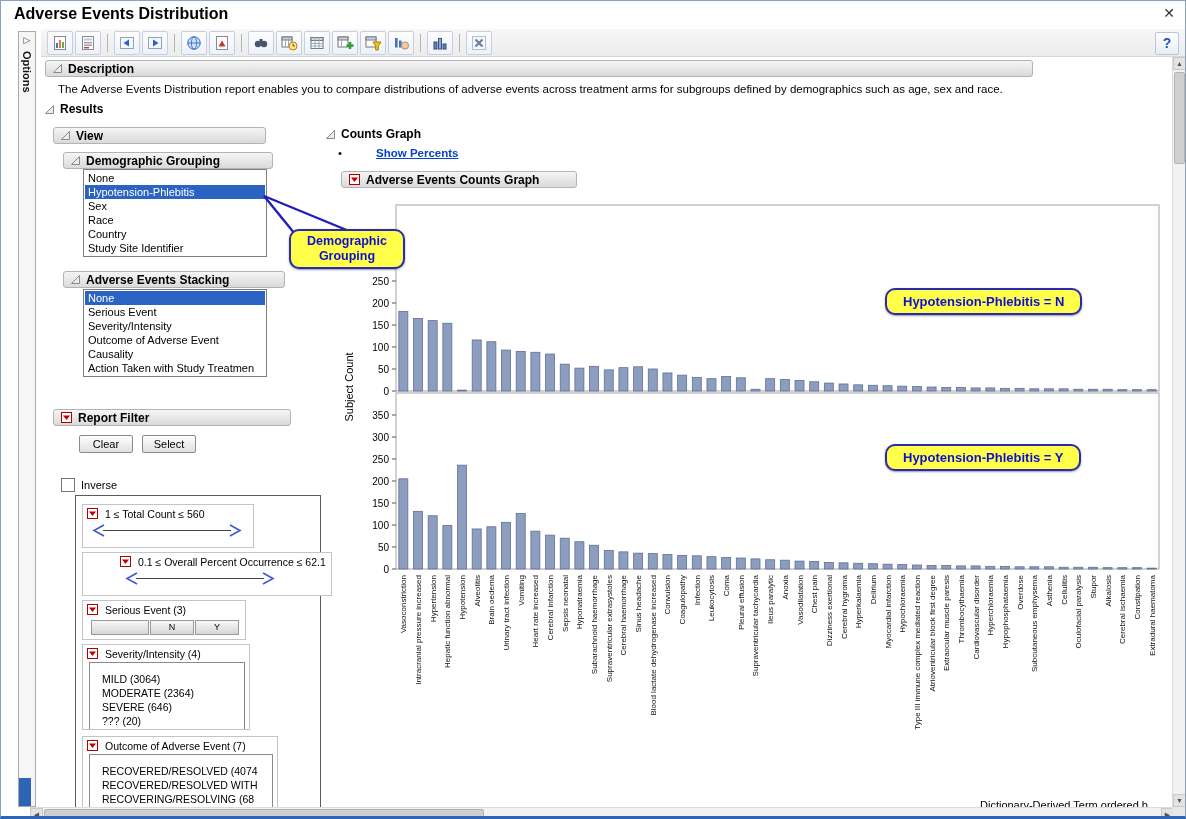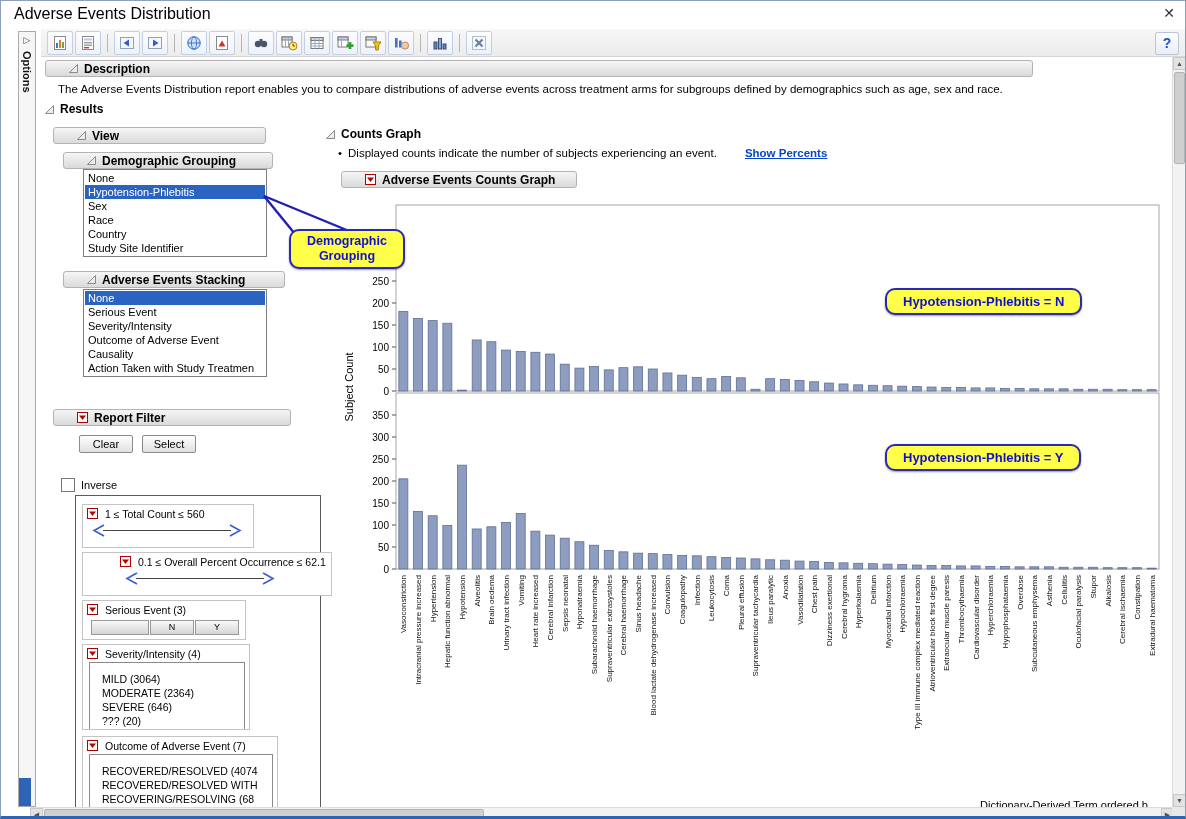--- a/index.html
+++ b/index.html
@@ -1,39 +1,39 @@
 <!DOCTYPE html>
 <html><head>
 <meta charset="utf-8">
 <style>
   html,body{margin:0;padding:0;background:#d8d8d8;font-family:"Liberation Sans","DejaVu Sans",sans-serif;}
   .window{position:relative;width:1186px;height:819px;background:#fff;overflow:hidden;
           border:1px solid #8aa0bb;border-bottom:3px solid #2d64b5;box-sizing:border-box;}
   
   .titlebar{position:absolute;left:0;top:0;width:100%;height:27px;background:#fff;}
-  .title{position:absolute;left:13px;top:4px;font-size:16px;font-weight:normal;color:#000;}
+  .title{position:absolute;left:13px;top:4px;font-size:16px;font-weight:bold;color:#000;}
   .closex{position:absolute;right:10px;top:4px;font-size:14px;color:#333;cursor:default;}
   
   .toolbar{position:absolute;left:40px;top:28px;right:0;height:28px;background:linear-gradient(#f7f7f7,#ececec);
            border-bottom:1px solid #d7d7d7;display:flex;align-items:center;gap:2px;padding-left:6px;box-sizing:border-box;}
   .tbtn{width:24px;height:22px;border:1px solid #c3cfe2;background:linear-gradient(#fdfdfe,#edf1f8);
         display:flex;align-items:center;justify-content:center;border-radius:2px;flex:0 0 auto;}
   .tsep{width:1px;height:18px;background:#b5b5b5;margin:0 4px;flex:0 0 auto;}
   .helpbtn{position:absolute;right:6px;top:3px;width:22px;height:21px;border:1px solid #b9c6da;border-radius:2px;
            background:linear-gradient(#fefefe,#e8edf6);color:#1d4ed0;font-weight:bold;font-size:14px;
            text-align:center;line-height:20px;}
   
   .options{position:absolute;left:17px;top:30px;width:18px;height:776px;background:#f6f6f6;
            border:1px solid #aaa;box-sizing:border-box;}
   .options .expander{display:block;text-align:center;font-size:9px;color:#444;margin-top:3px;}
   .options .vtext{display:block;margin:6px auto 0;writing-mode:vertical-rl;font-size:11px;font-weight:bold;color:#111;}
   .options .notch{position:absolute;left:0;bottom:0;width:12px;height:28px;background:#2d64b5;}
   
   .obar{position:absolute;display:flex;align-items:center;gap:6px;background:linear-gradient(#f5f5f5,#dadada);
-        border:1px solid #b3b3b3;border-radius:3px;font-weight:bold;font-size:12px;padding:0 23px;height:17px;
+        border:1px solid #b3b3b3;border-radius:3px;font-weight:bold;font-size:12px;padding:0 7px;height:17px;
         box-sizing:border-box;white-space:nowrap;}
   .oplain{position:absolute;display:flex;align-items:center;gap:6px;font-weight:bold;font-size:12px;white-space:nowrap;}
   .disc{display:inline-flex;}
   
   .listbox{position:absolute;background:#fff;border:1px solid #7e7e7e;font-size:11px;padding:1px;overflow:hidden;box-sizing:border-box;}
   .list-item{padding:0 3px;height:14px;line-height:14px;white-space:nowrap;overflow:hidden;}
   .list-item.selected{background:#2b63c2;color:#fff;}
   .sublistbox{background:#fff;border:1px solid #8a8a8a;font-size:10.5px;padding:9px;margin:1px 4px 3px 6px;overflow:hidden;}
   .sublistbox .list-item{height:14px;line-height:14px;font-size:10.5px;}
   
@@ -379,21 +379,20 @@
   <div class="oplain" style="left:325px;top:126px;">
     <span class="disc">
         <svg width="9" height="9">
           <polygon points="0.5,8.5 8.5,8.5 8.5,0.5" fill="#ececec" stroke="#8a8a8a"></polygon>
         </svg>
       </span>
     <span>Counts Graph</span>
   </div>
   <div class="note" style="left:337px;top:146px;">
     <span style="margin-right:6px;">•</span>
-    <span>Displayed counts indicate the number of subjects experiencing an event.</span>
     <span class="link">Show Percents</span>
   </div>
   <div class="obar" style="left:340px;top:170px;width:236px;">
     <span class="redtri">
         <svg width="11" height="11">
           <rect x="0.5" y="0.5" width="10" height="10" fill="#fff" stroke="#b00000"></rect>
           <polygon points="2,3.5 9,3.5 5.5,8" fill="#c00000"></polygon>
         </svg>
       </span>
     <span>Adverse Events Counts Graph</span>

